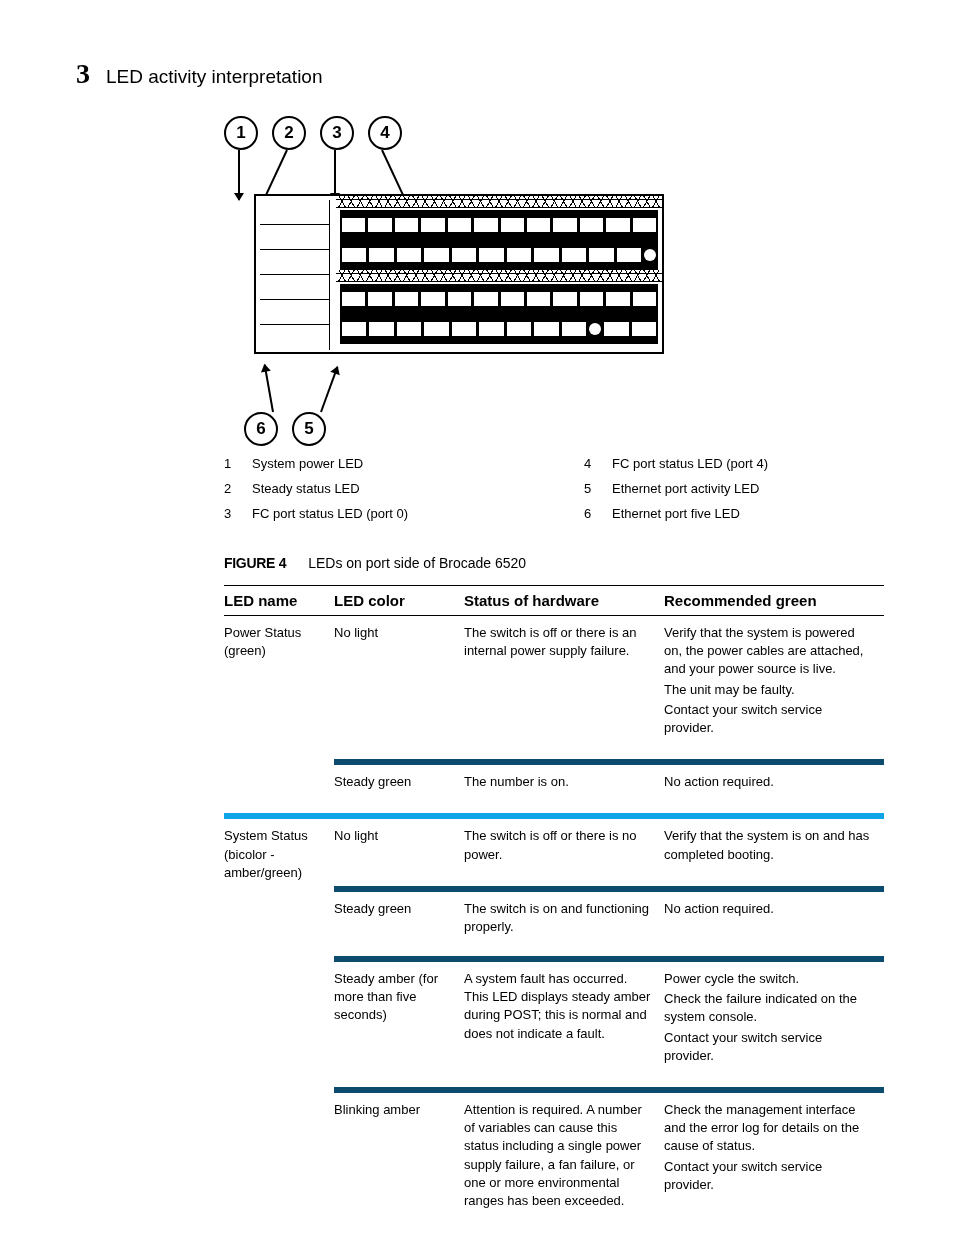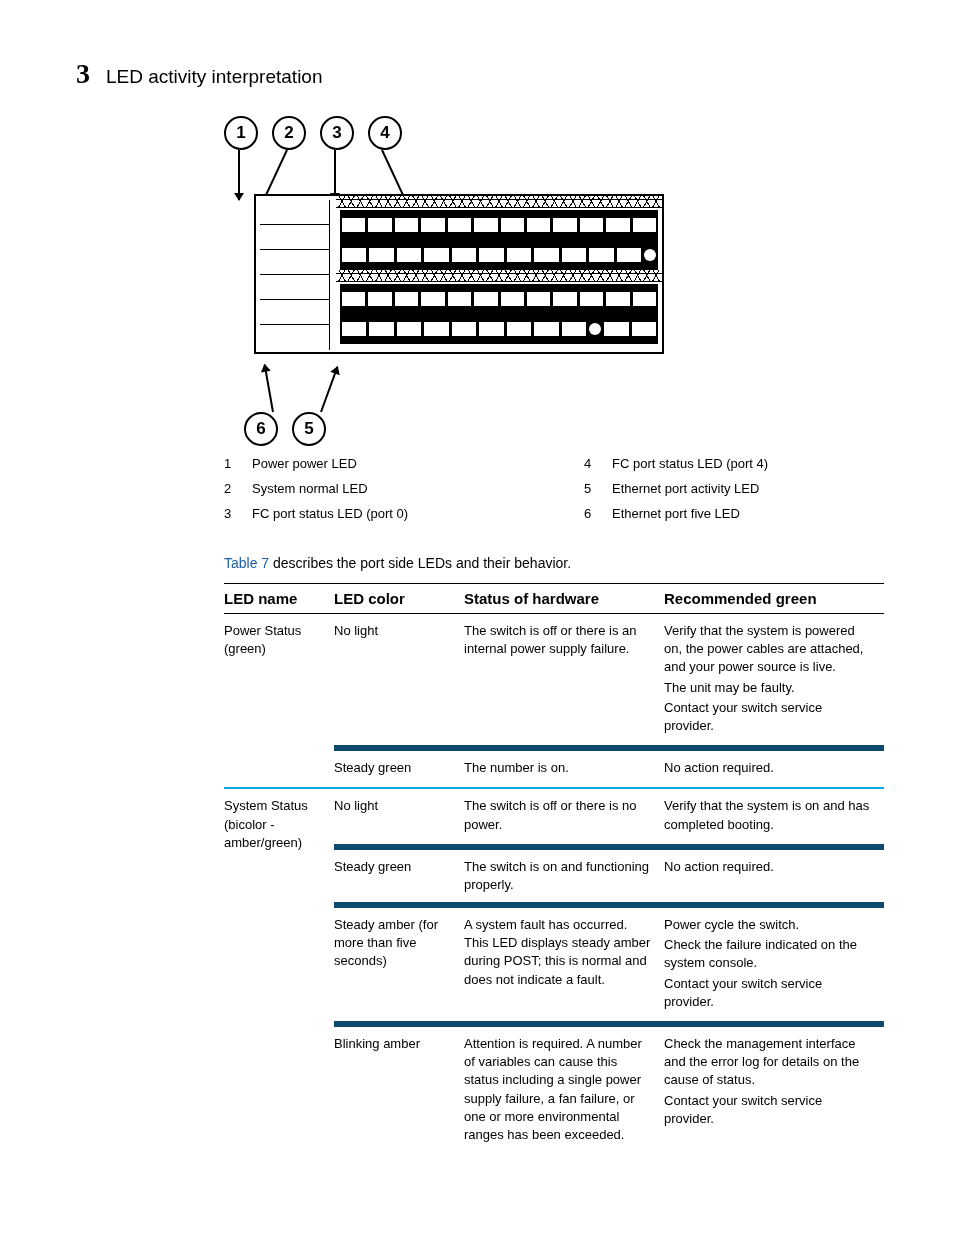--- a/index.html
+++ b/index.html
@@ -175,26 +175,26 @@
     text-align: left;
     font-weight: bold;
     font-family: Arial, sans-serif;
     font-size: 15px;
     padding: 6px 10px 6px 0;
     border-top: 1.5px solid #000;
     border-bottom: 1px solid #000;
     vertical-align: top;
   }
   table.led-table td {
-    padding: 8px 10px 8px 0;
+    padding: 8px 10px 20px 0;
     vertical-align: top;
     line-height: 1.4;
   }
   .group-sep td {
-    border-top: 2px solid #0ea5e9;
+    border-top: 6px solid #0ea5e9;
   }
   .subrow-sep td.sub {
     border-top: 6px solid #0c4a6e;
   }
   .multi-line div { margin-bottom: 2px; }
   .col-name  { width: 100px; }
   .col-color { width: 120px; }
   .col-hw    { width: 190px; }
   .col-rec   { }
 </style>
@@ -296,25 +296,25 @@
       <div class="callouts-bottom">
         <div class="callout">6</div>
         <div class="callout">5</div>
       </div>
     </div>
 
     <div class="legend-cols">
       <div class="legend-col">
         <div class="legend-item">
             <span class="num">1</span>
-            <span>Power power LED</span>
+            <span>System power LED</span>
           </div>
         <div class="legend-item">
             <span class="num">2</span>
-            <span>System normal LED</span>
+            <span>Steady status LED</span>
           </div>
         <div class="legend-item">
             <span class="num">3</span>
             <span>FC port status LED (port 0)</span>
           </div>
       </div>
       <div class="legend-col">
         <div class="legend-item">
             <span class="num">4</span>
             <span>FC port status LED (port 4)</span>
@@ -323,24 +323,24 @@
             <span class="num">5</span>
             <span>Ethernet port activity LED</span>
           </div>
         <div class="legend-item">
             <span class="num">6</span>
             <span>Ethernet port five LED</span>
           </div>
       </div>
     </div>
 
-
-    <div class="para">
-      <a class="link">Table 7</a><span> describes the port side LEDs and their behavior.</span>
+    <div class="figure-caption">
+      <span class="lbl">FIGURE 4</span><span>LEDs on port side of Brocade 6520</span>
     </div>
+
 
 
     <table class="led-table">
       <thead>
         <tr>
           <th class="col-name">LED name</th>
           <th class="col-color">LED color</th>
           <th class="col-hw">Status of hardware</th>
           <th class="col-rec">Recommended green</th>
         </tr>

